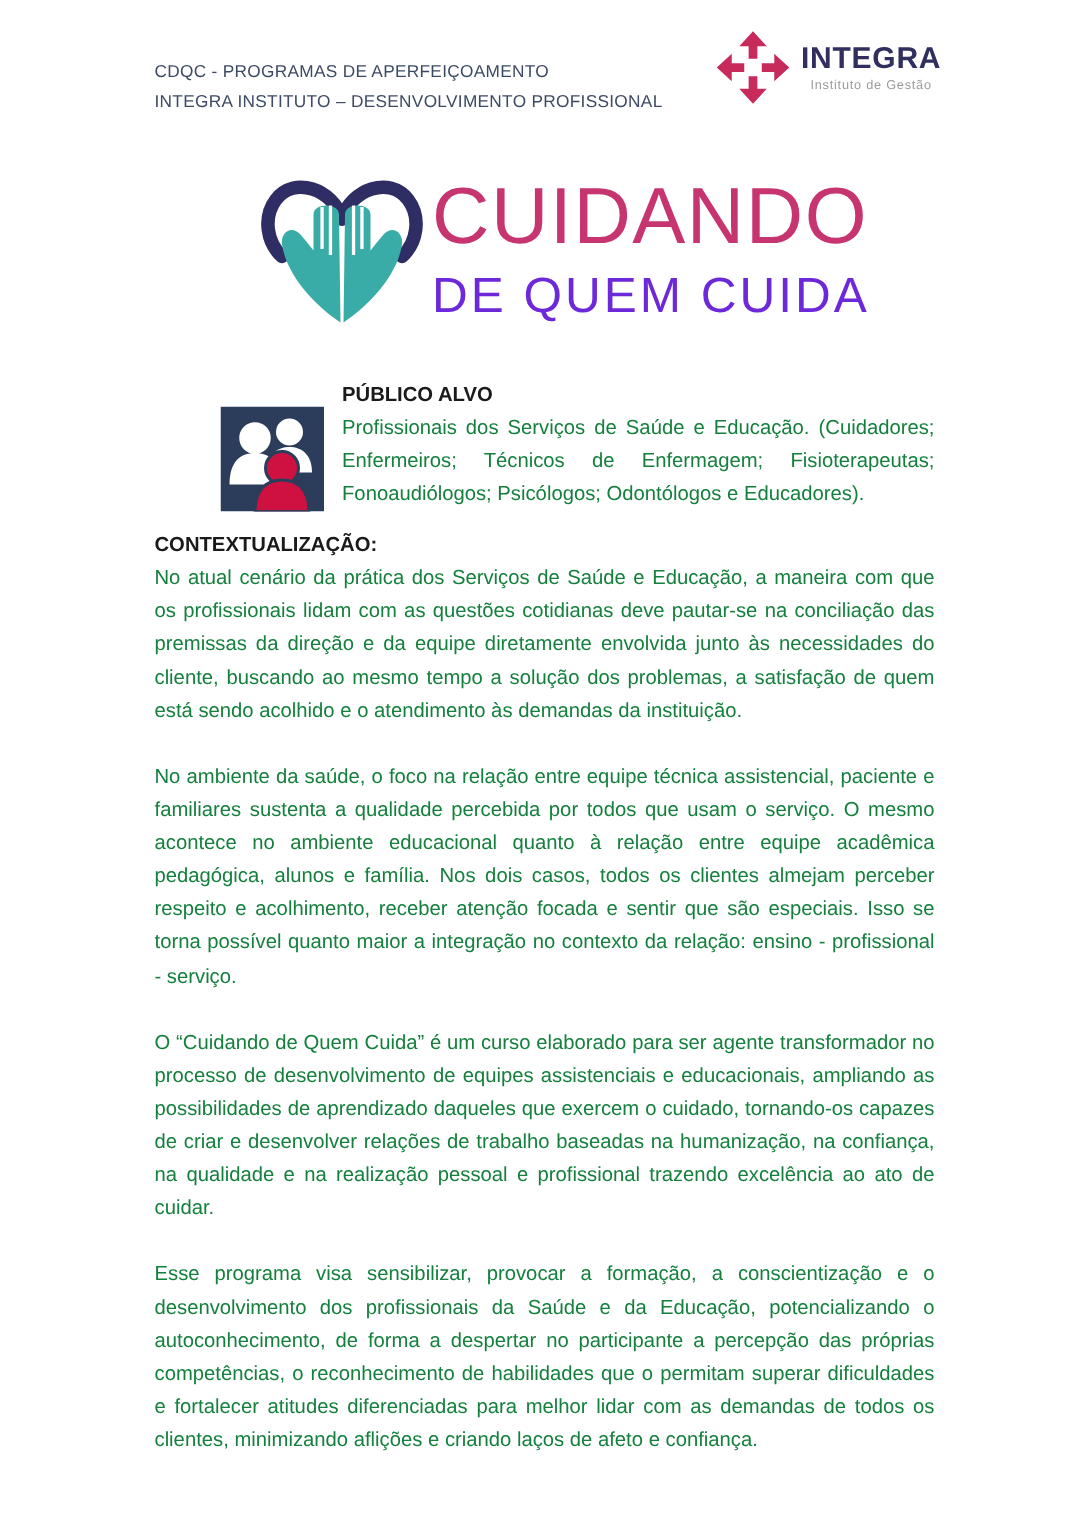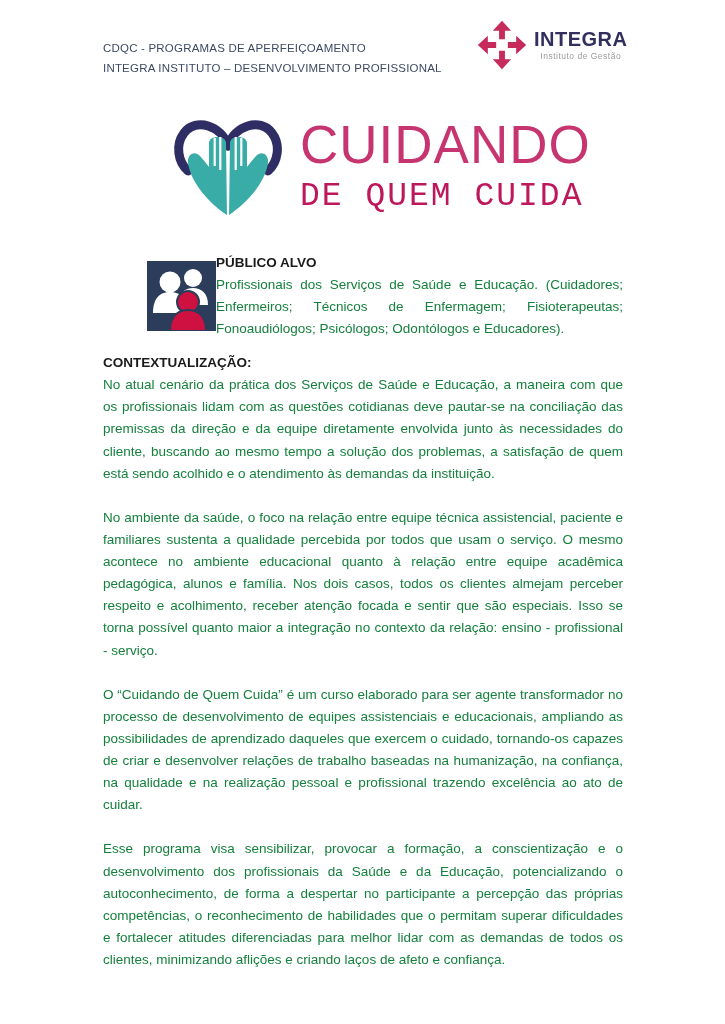--- a/index.html
+++ b/index.html
@@ -49,51 +49,49 @@
     margin-top: 2px;
   }
 
   
   .course-logo {
     position: absolute;
     top: 110px;
     left: 168px;
     display: flex;
     align-items: center;
-    gap: 12px;
   }
   .heart-hands { width: 120px; height: 110px; }
   .course-title {
     font-size: 53px;
     font-weight: 300;
     color: #C73571;
     line-height: 1;
     letter-spacing: 1px;
     white-space: nowrap;
   }
   .course-subtitle {
     font-size: 33px;
     font-weight: 300;
-    color: #be185d;
+    color: #6d28d9;
     line-height: 1;
     letter-spacing: 2px;
     margin-top: 9px;
     white-space: nowrap;
-    font-family: Liberation Mono, monospace;
   }
 
   
   .publico {
     position: absolute;
     top: 252px;
     left: 103px;
     width: 520px;
     display: flex;
-    gap: 0;
-    align-items: center;
+    gap: 12px;
+    align-items: flex-end;
     padding-left: 44px;
   }
   .publico-icon { width: 69px; height: 70px; flex: none; }
   .section-title {
     font-size: 13.5px;
     font-weight: bold;
     color: #1a1a1a;
     line-height: 1.64;
   }
   .body-text {

